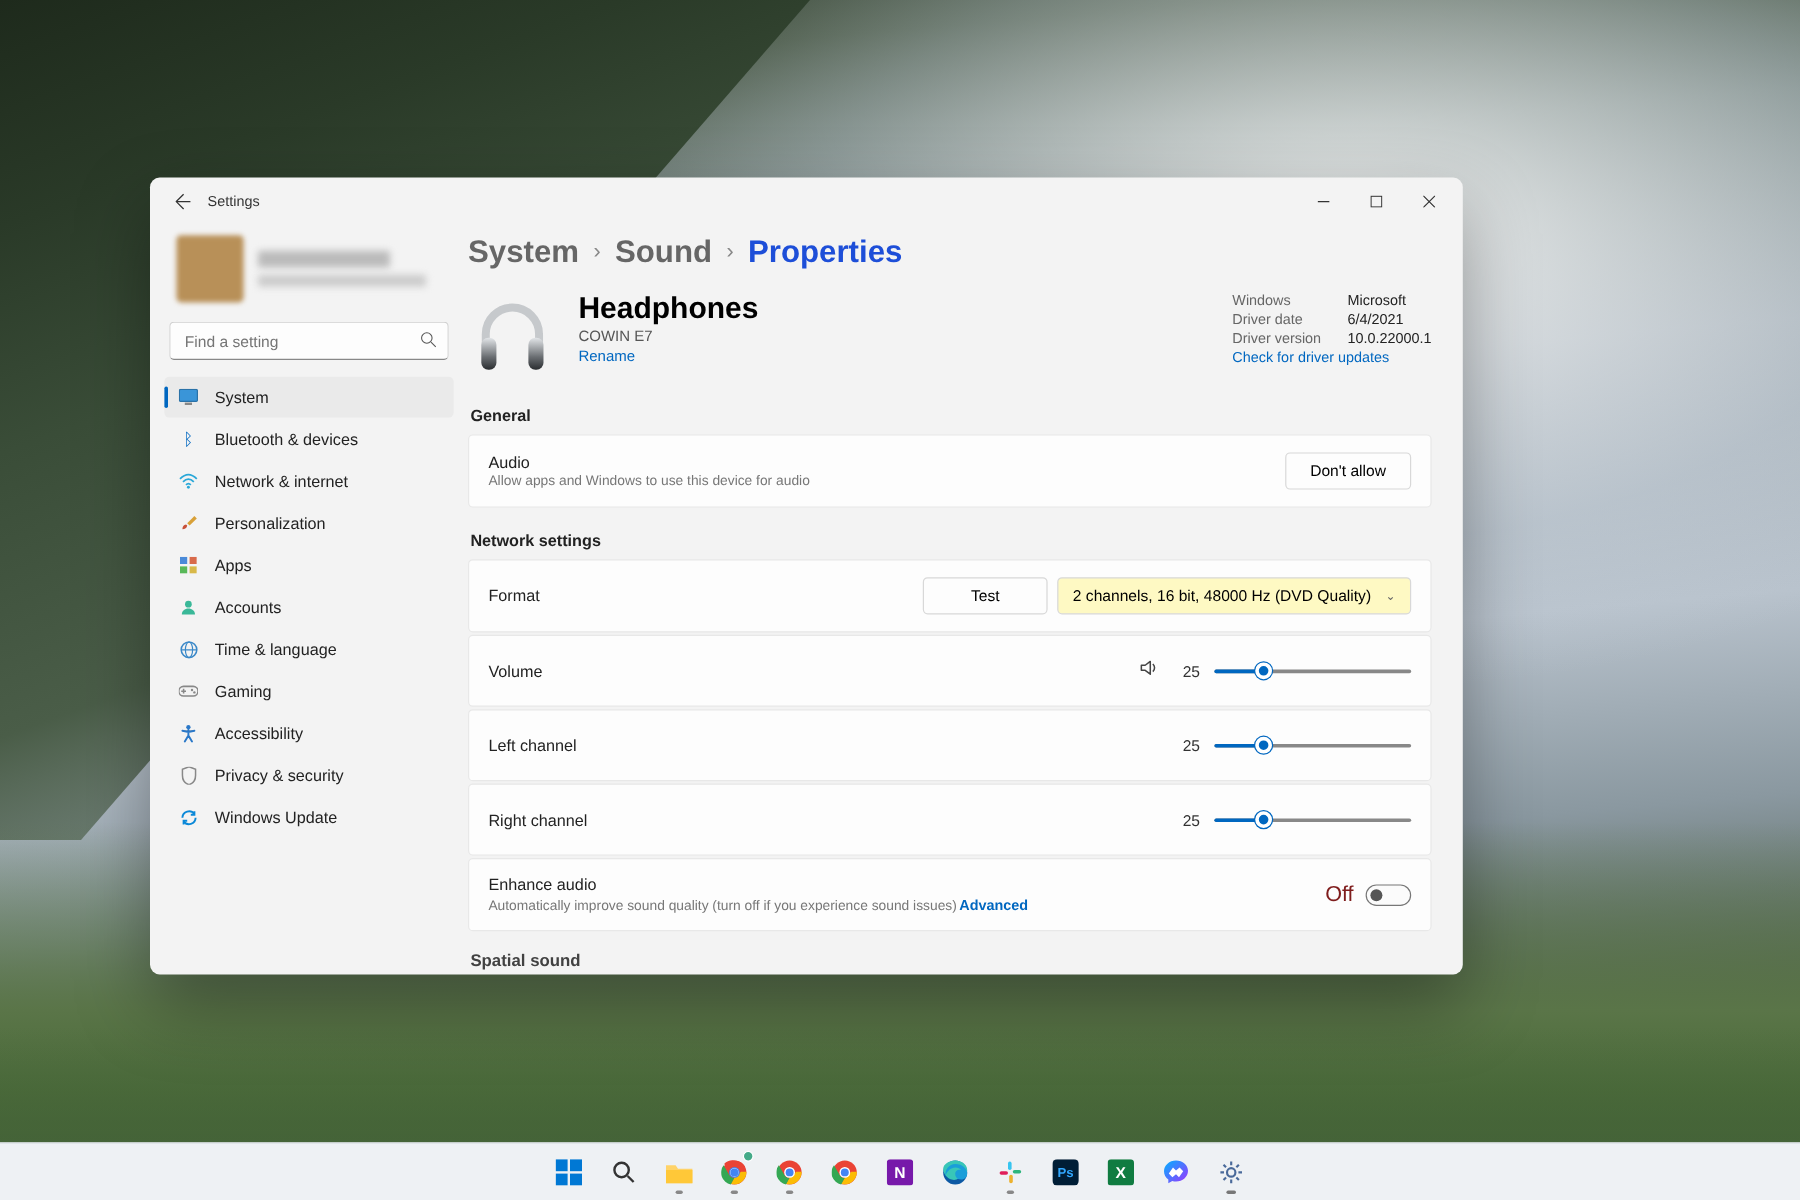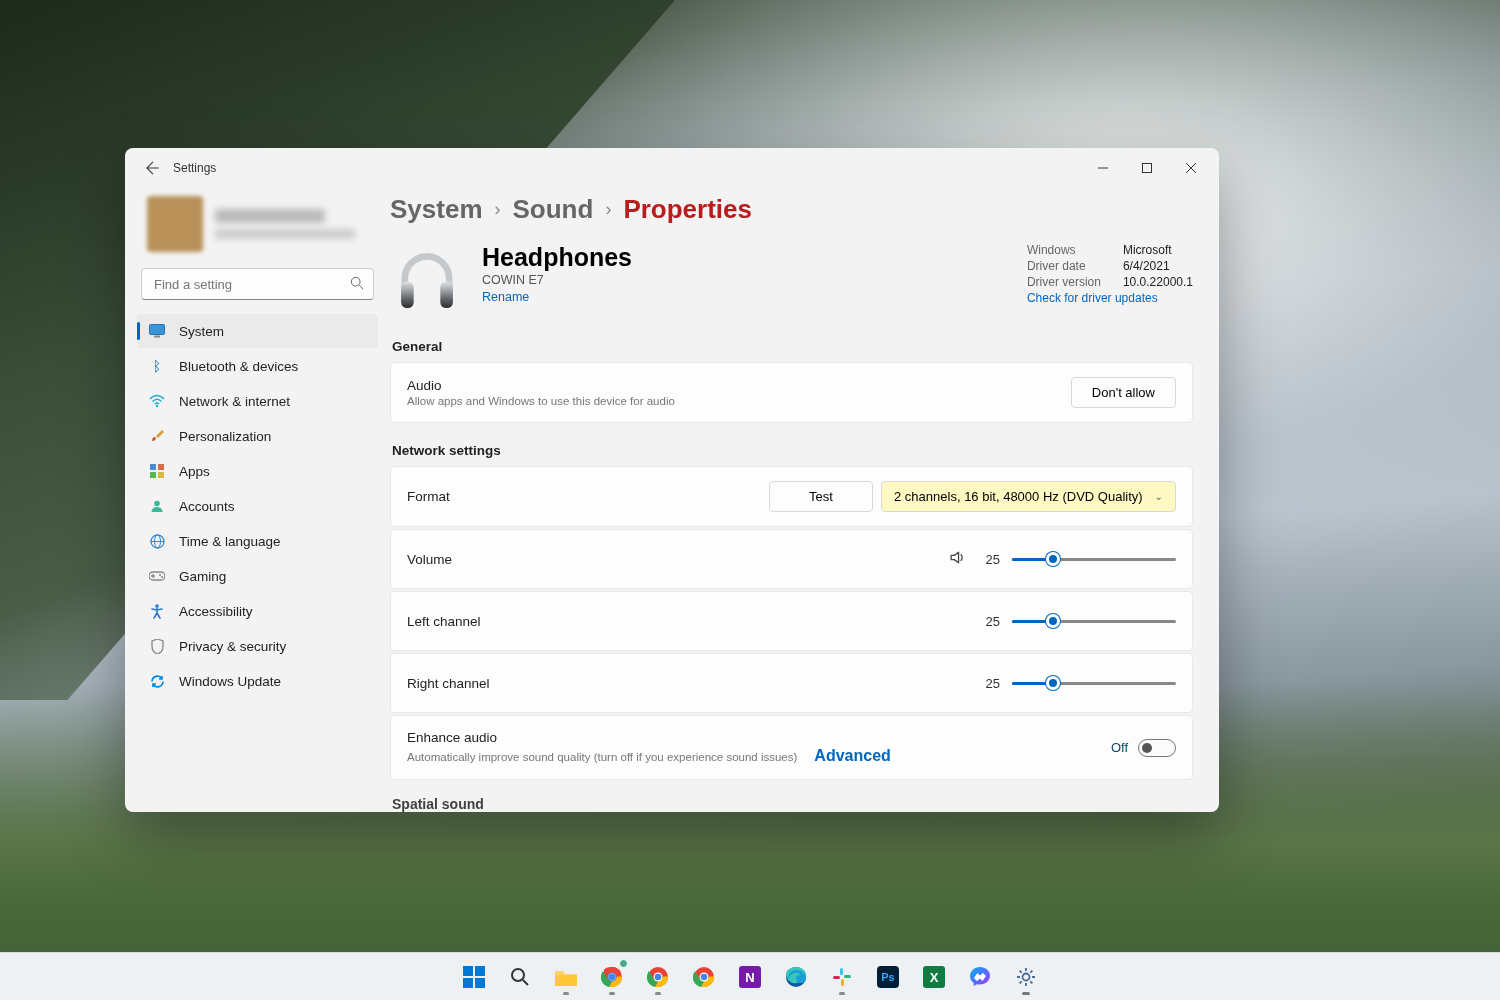--- a/index.html
+++ b/index.html
@@ -32,21 +32,21 @@
 
 .nav-item { display:flex; align-items:center; gap:14px; height:34px; padding:0 12px; border-radius:4px; font-size:13.5px; color:#222; cursor:pointer; margin-bottom:1px; }
 .nav-item.active { background:#eaeaea; position:relative; }
 .nav-item.active::before { content:""; position:absolute; left:0; top:8px; bottom:8px; width:3px; background:#0067c0; border-radius:2px; }
 .nav-icon { width:16px; height:16px; display:inline-flex; align-items:center; justify-content:center; font-size:14px; }
 
 .content { flex:1; padding:6px 26px 0 0; overflow-y:auto; overflow-x:hidden; }
 .breadcrumb { display:flex; align-items:center; gap:12px; font-size:26px; margin-bottom:18px; }
 .bc-link { color:#666; cursor:pointer; font-weight:600; }
 .bc-sep { color:#888; font-size:18px; }
-.bc-current { color:#b91c1c; font-weight:600; }
+.bc-current { color:#1d4ed8; font-weight:600; }
 
 .device-row { display:flex; gap:18px; margin-bottom:22px; }
 .device-icon { width:74px; height:74px; }
 .device-info h2 { font-size:25px; font-weight:600; margin-bottom:1px; }
 .device-sub { font-size:12.5px; color:#555; margin-bottom:3px; }
 .rename { font-size:12.5px; color:#0067c0; cursor:pointer; }
 .driver-box { margin-left:auto; font-size:12px; color:#555; }
 .driver-box .drow { display:flex; gap:18px; margin-bottom:2px; }
 .driver-box .dlabel { min-width:78px; color:#666; }
 .driver-box .dval { color:#222; }
@@ -69,25 +69,25 @@
 .slider-wrap { display:flex; align-items:center; gap:12px; }
 .slider-val { font-size:13px; color:#333; width:20px; text-align:right; }
 .slider { position:relative; width:164px; height:18px; cursor:pointer; }
 .slider-track { position:absolute; top:8px; left:0; right:0; height:3px; background:#888; border-radius:2px; }
 .slider-fill { position:absolute; top:8px; left:0; height:3px; background:#0067c0; border-radius:2px; }
 .slider-thumb { position:absolute; top:2px; width:14px; height:14px; border-radius:50%; background:#0067c0; border:3px solid #fff; box-shadow:0 0 0 1px #0067c0; margin-left:-7px; }
 
 .vol-icon { color:#444; margin-right:2px; }
 
 .toggle { display:flex; align-items:center; gap:10px; }
-.toggle-label { font-size:13px; color:#0c4a6e; }
+.toggle-label { font-size:18px; color:#7f1d1d; }
 .switch { width:38px; height:18px; border-radius:10px; border:1px solid #777; background:#fbfbfb; position:relative; cursor:pointer; }
 .switch-knob { position:absolute; left:3px; top:3px; width:10px; height:10px; border-radius:50%; background:#555; }
 
-.adv-link { font-size:16px; color:#0067c0; font-weight:600; cursor:pointer; margin-left:17px; }
+.adv-link { font-size:12px; color:#0067c0; font-weight:600; cursor:pointer; margin-left:2px; }
 
 .cutoff { font-size:14px; font-weight:600; margin:16px 0 0 2px; color:#222; opacity:0.85; }
 
 
 .taskbar { position:absolute; left:0; right:0; bottom:0; height:48px; background:#eef1f4; display:flex; align-items:center; justify-content:center; gap:6px; border-top:1px solid #d8dde2; }
 .desk-strip { position:absolute; left:0; right:0; bottom:48px; height:96px; background:linear-gradient(to bottom, transparent, rgba(70,100,60,0.6)); }
 .tb-app { width:40px; height:40px; border-radius:4px; display:flex; align-items:center; justify-content:center; cursor:pointer; position:relative; }
 .tb-app.active::after { content:""; position:absolute; bottom:2px; left:16px; right:16px; height:3px; border-radius:2px; background:#777; }
 .tb-app.open::after { content:""; position:absolute; bottom:2px; left:17px; right:17px; height:3px; border-radius:2px; background:#888; }
 </style>

